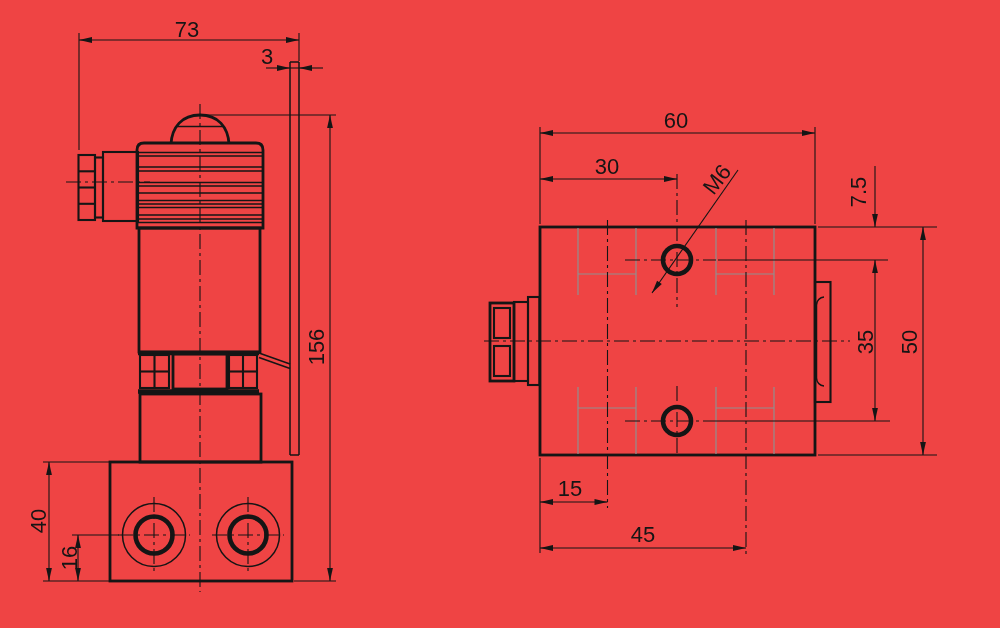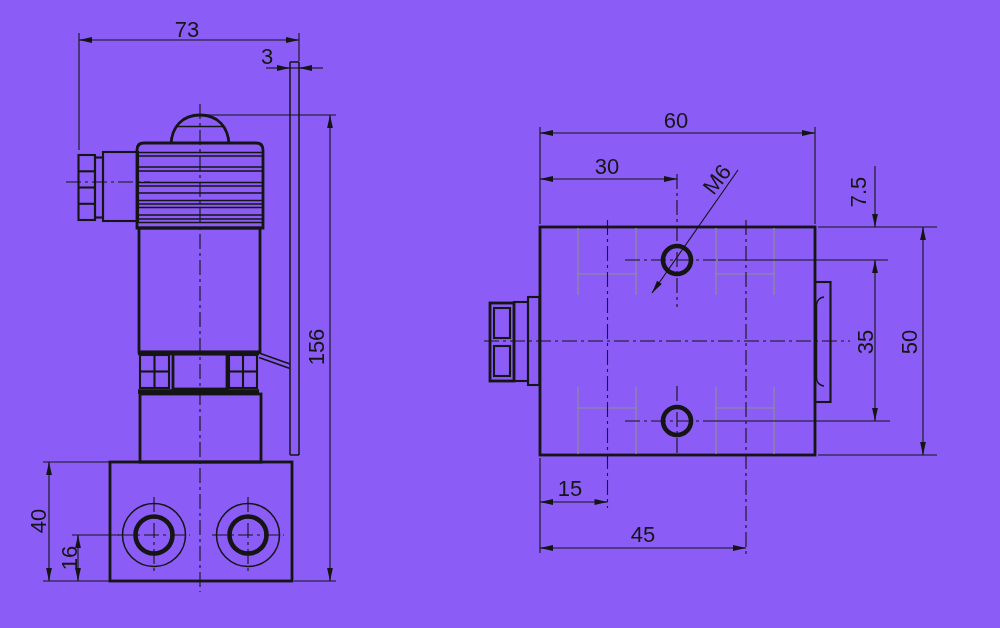--- a/index.html
+++ b/index.html
@@ -1,16 +1,16 @@
 <!DOCTYPE html>
 <html><head>
 <meta charset="utf-8">
 <style>
   html,body{margin:0;padding:0;background:#ffffff;}
-  .stage{position:relative;width:1000px;height:628px;background:#8b5cf6;overflow:hidden;}
+  .stage{position:relative;width:1000px;height:628px;background:#ef4444;overflow:hidden;}
   svg{position:absolute;left:0;top:0;}
   svg *{vector-effect:none;}
   .s1{stroke:#151515;stroke-width:1.1;fill:none;}
   .s15{stroke:#151515;stroke-width:1.5;fill:none;}
   .s17{stroke:#151515;stroke-width:1.7;fill:none;}
   .s2{stroke:#151515;stroke-width:2.1;fill:none;}
   .s3{stroke:#151515;stroke-width:2.8;fill:none;}
   .s5{stroke:#151515;stroke-width:4.6;fill:none;}
   .cl{stroke:#151515;stroke-width:1.1;fill:none;stroke-dasharray:15 4 3 4;}
   .gray{stroke:#8f8f8f;stroke-width:1.2;fill:none;}

